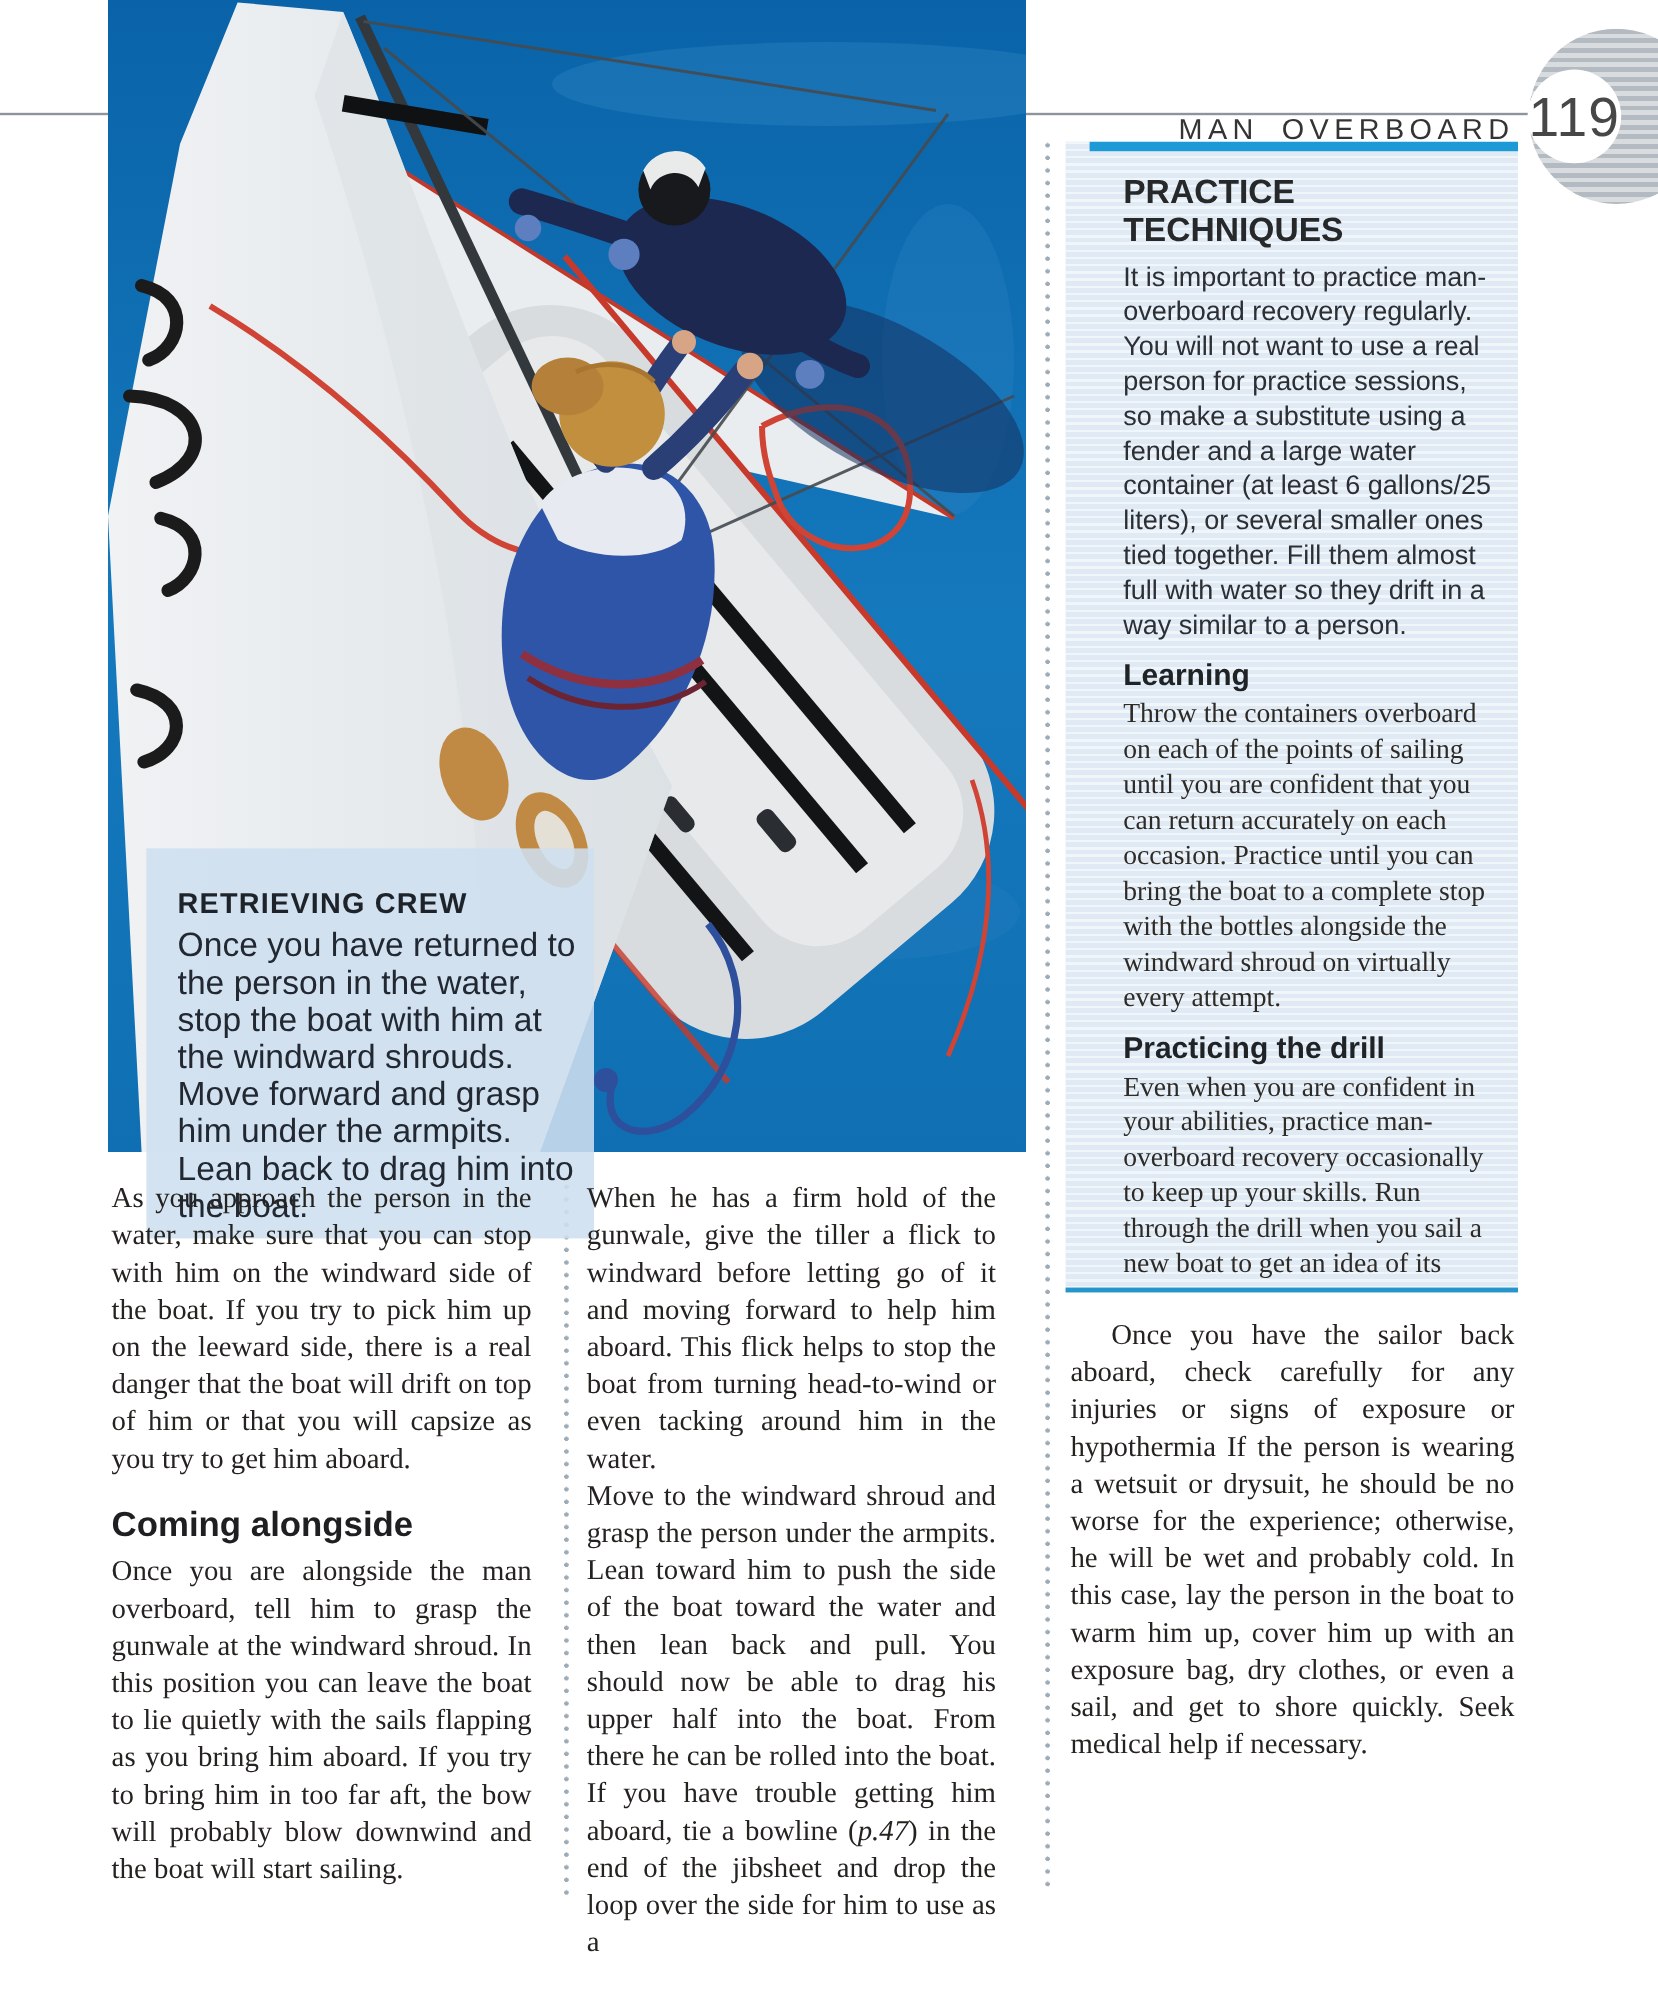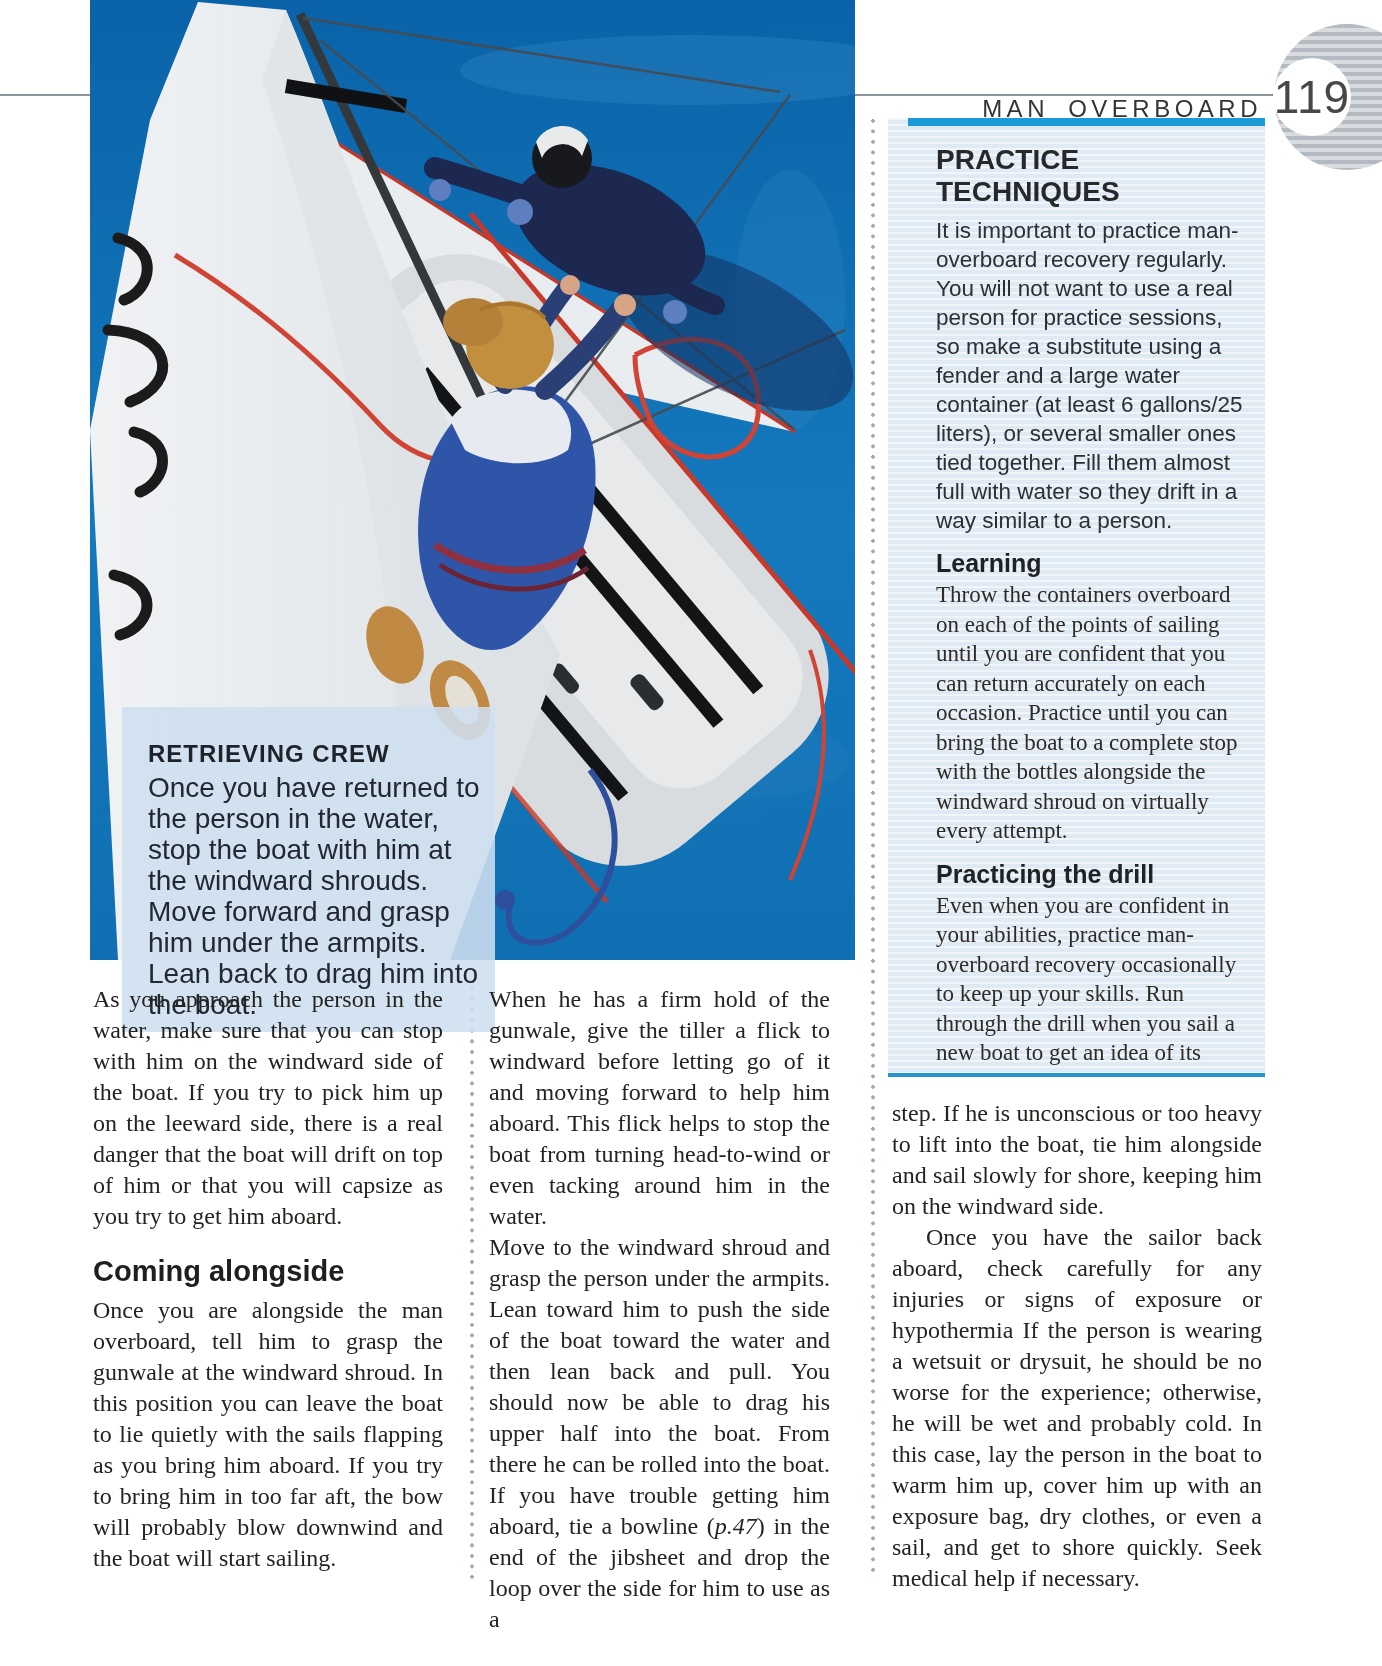--- a/index.html
+++ b/index.html
@@ -207,17 +207,16 @@
     <h3>Coming alongside</h3>
     <p>Once you are alongside the man overboard, tell him to grasp the gunwale at the windward shroud. In this position you can leave the boat to lie quietly with the sails flapping as you bring him aboard. If you try to bring him in too far aft, the bow will probably blow downwind and the boat will start sailing.</p>
   </section>
 
   <section class="col col2">
     <p>When he has a firm hold of the gunwale, give the tiller a flick to windward before letting go of it and moving forward to help him aboard. This flick helps to stop the boat from turning head-to-wind or even tacking around him in the water.</p>
     <p><span>Move to the windward shroud and grasp the person under the armpits. Lean toward him to push the side of the boat toward the water and then lean back and pull. You should now be able to drag his upper half into the boat. From there he can be rolled into the boat. If you have trouble getting him aboard, tie a bowline (</span><i>p.47</i><span>) in the end of the jibsheet and drop the loop over the side for him to use as a</span></p>
   </section>
 
   <section class="col col3">
-    <p>step. If he is unconscious or too heavy to lift into the boat, tie him alongside and sail slowly for shore, keeping him on the windward side.</p>
     <p class="indent">Once you have the sailor back aboard, check carefully for any injuries or signs of exposure or hypothermia If the person is wearing a wetsuit or drysuit, he should be no worse for the experience; otherwise, he will be wet and probably cold. In this case, lay the person in the boat to warm him up, cover him up with an exposure bag, dry clothes, or even a sail, and get to shore quickly. Seek medical help if necessary.</p>
   </section>
 
 </div>
 
 </body></html>

